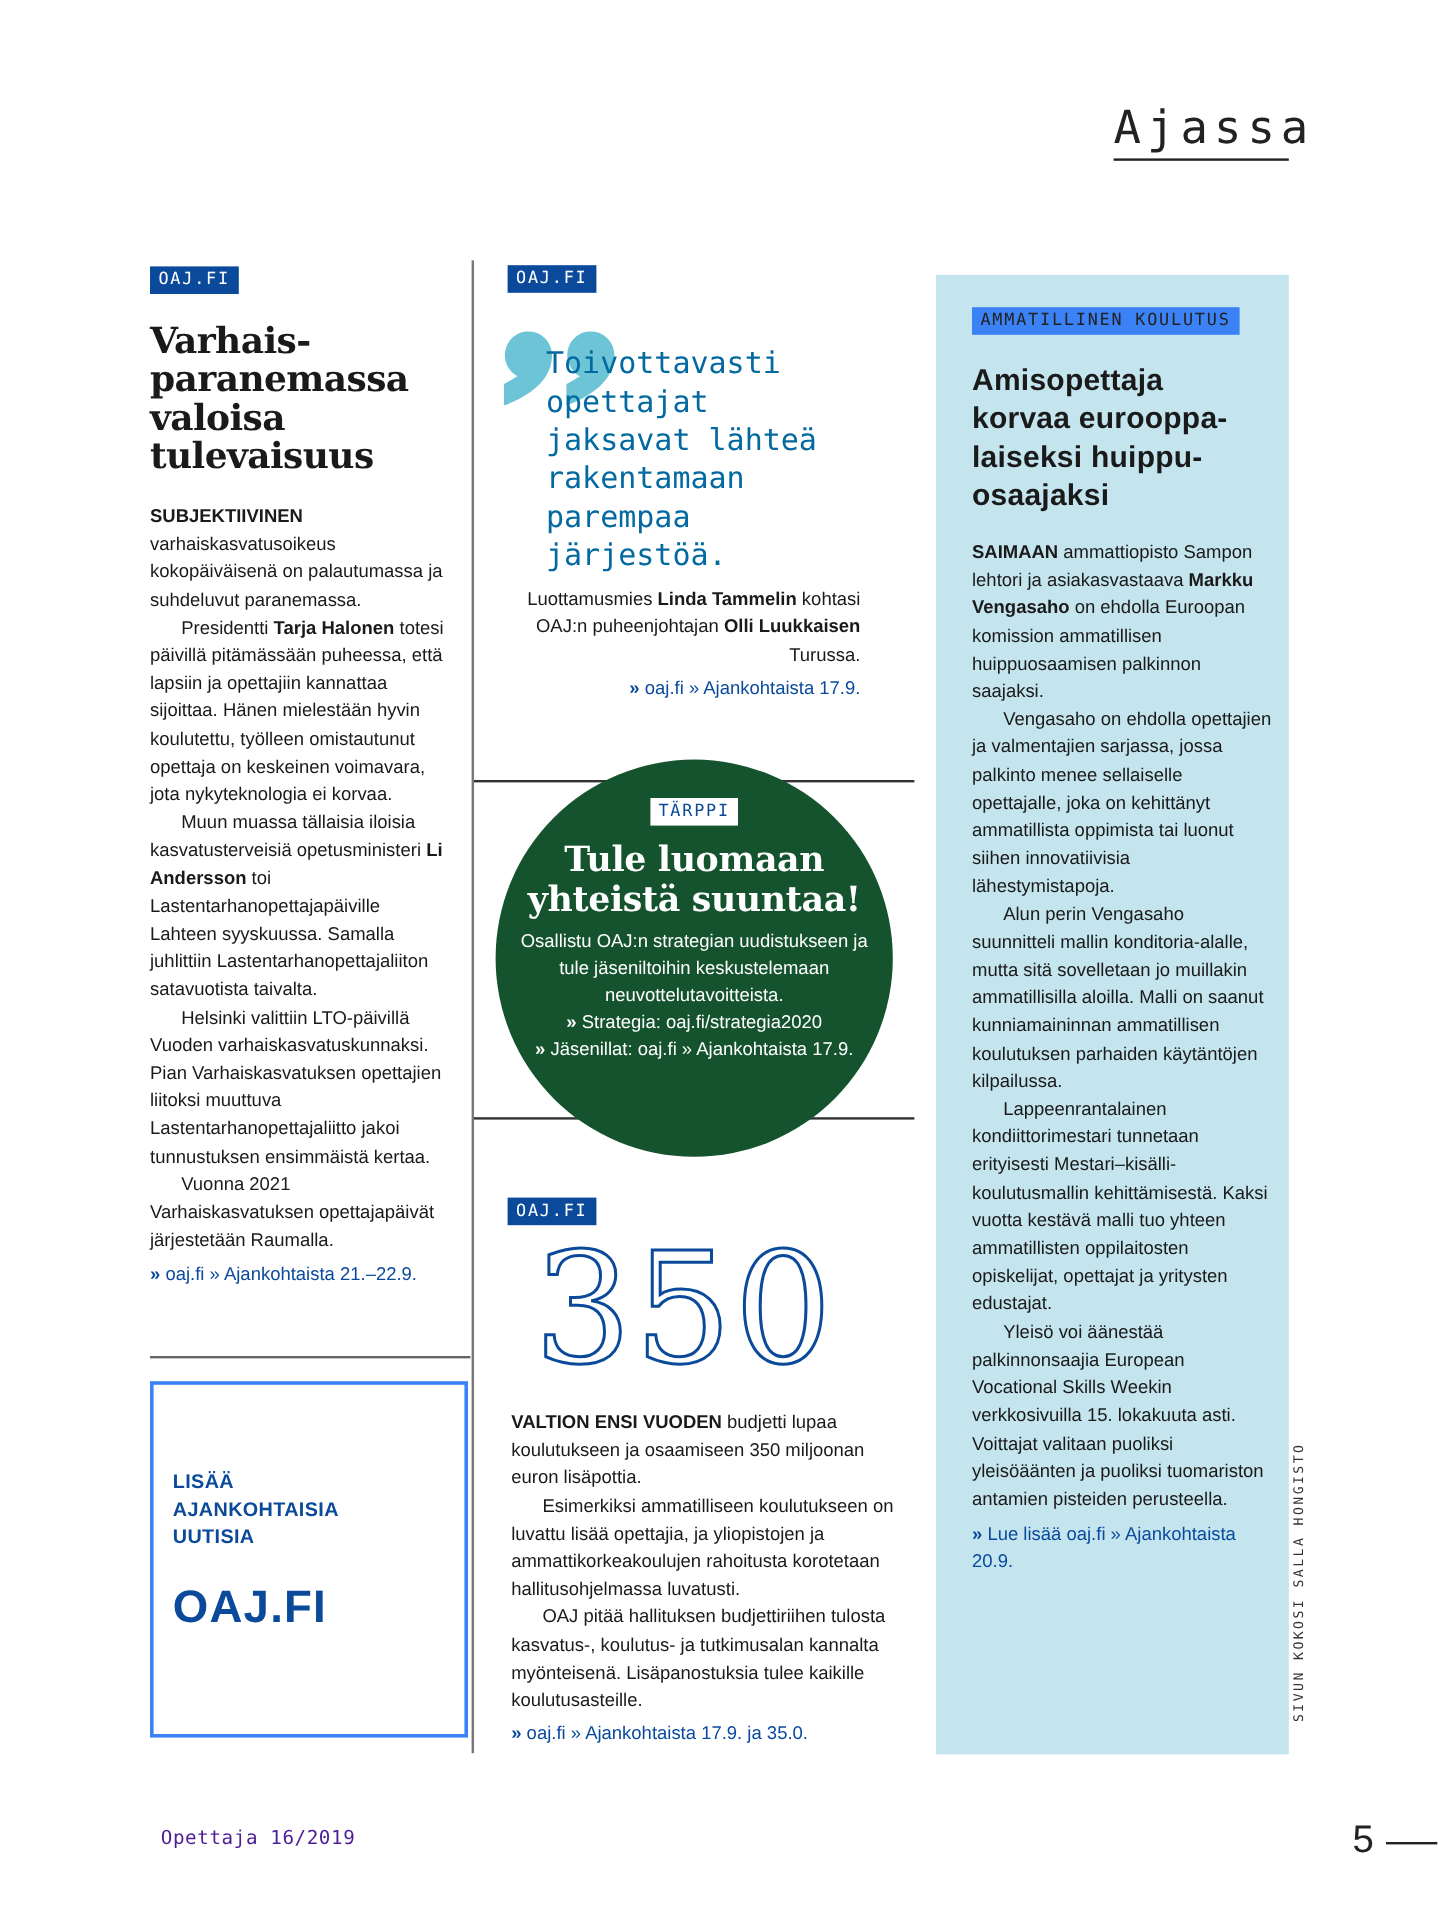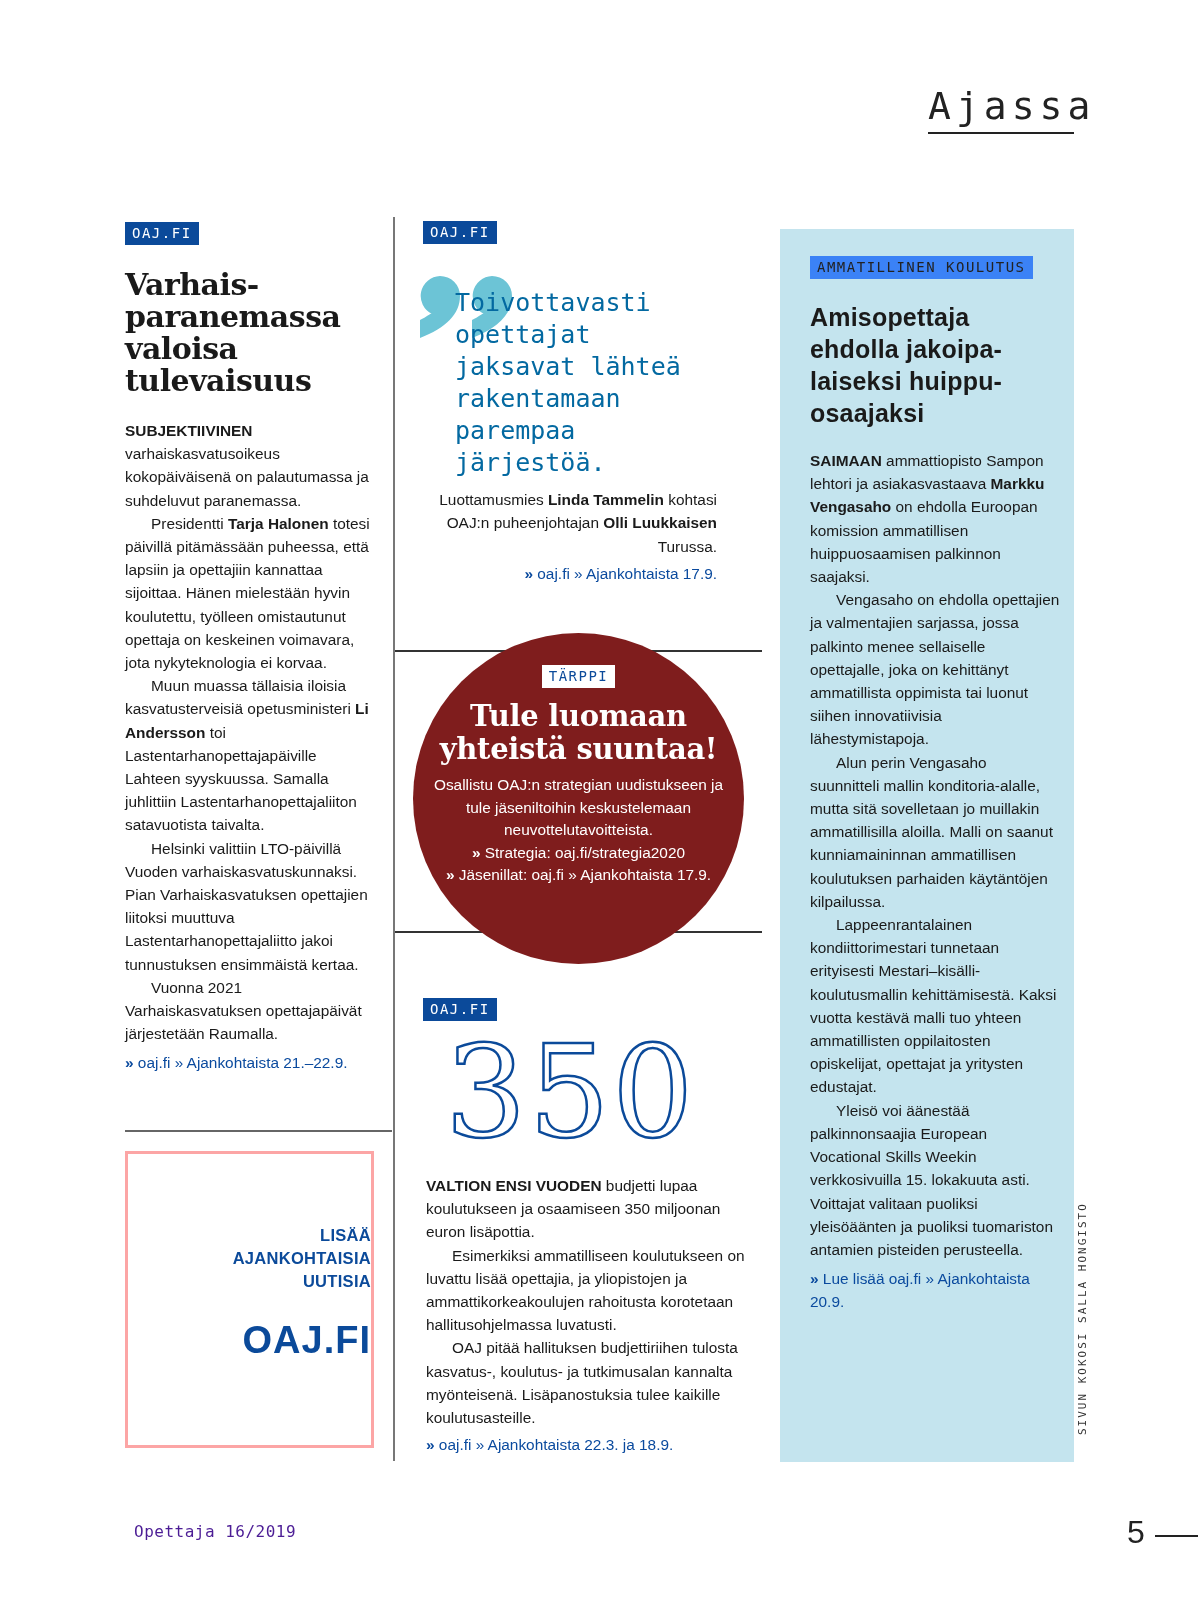--- a/index.html
+++ b/index.html
@@ -21,34 +21,34 @@
   .body-text p.ind { text-indent:26px; }
   .link { color:#0a4a9e; font-size:15.4px; line-height:23px; }
   .link b { font-weight:bold; }
 
   
   #col1 { left:125px; top:222px; width:245px; }
   #col1 h1 { margin:24px 0 22px 0; font-size:30px; line-height:32px; font-weight:bold; letter-spacing:-0.5px; }
   #col1-rule { left:125px; top:1130px; width:267px; height:2px; background:#666; }
   #vline { left:393px; top:217px; width:2px; height:1244px; background:#777; }
 
-  #promo-box { left:125px; top:1151px; width:243px; height:291px; border:3px solid #fca5a5; text-align:right; }
+  #promo-box { left:125px; top:1151px; width:243px; height:291px; border:3px solid #3b82f6; text-align:left;padding-left:16px; }
   #promo-text { margin-top:70px; font-weight:bold; color:#0b4a9a; font-size:16.5px; line-height:23px; letter-spacing:0.3px; }
   #promo-logo { margin-top:26px; font-weight:bold; color:#0b4a9a; font-size:38px; letter-spacing:1px; }
 
   
   #quote-tag { left:423px; top:221px; }
   #quote-marks { left:418px; top:276px; width:100px; height:62px; }
   #quote-text { left:455px; top:287px; font-size:25px; line-height:32px; color:#0369a1; }
   #quote-attrib { left:430px; top:488px; width:287px; text-align:right; font-size:15.4px; line-height:23.3px; }
 
   #rule-a { left:395px; top:650px; width:367px; height:1.5px; background:#333; }
   #rule-b { left:395px; top:931px; width:367px; height:1.5px; background:#333; }
 
-  #circle { left:413px; top:633px; width:331px; height:331px; border-radius:50%; background:#7f1d1d; color:#fff; text-align:center; }
+  #circle { left:413px; top:633px; width:331px; height:331px; border-radius:50%; background:#14532d; color:#fff; text-align:center; }
   #circle .tag { margin-top:32px; }
   #circle h2 { margin:12px 0 8px 0; font-size:29px; line-height:33px; font-weight:bold; letter-spacing:-0.3px; }
   #circle .ctext { font-size:15.4px; line-height:22.5px; padding:0 18px; }
 
   #stat-tag { left:423px; top:998px; }
   #stat-number { left:445px; top:1028px; font-size:128px; line-height:128px; color:#fff;
                  -webkit-text-stroke:2.5px #0b4a9a; letter-spacing:2px; font-weight:normal; }
   #stat-body { left:426px; top:1174px; width:320px; }
 
   
@@ -138,30 +138,30 @@
 
 <span id="stat-tag" class="abs tag mono">OAJ.FI</span>
 <div id="stat-number" class="abs serif">350</div>
 <div id="stat-body" class="abs">
   <div class="body-text">
     <p><b>VALTION ENSI VUODEN</b><span> budjetti lupaa koulutukseen ja osaamiseen 350 miljoonan euron lisäpottia.</span></p>
     <p class="ind">Esimerkiksi ammatilliseen koulutukseen on luvattu lisää opettajia, ja yliopistojen ja ammattikorkeakoulujen rahoitusta korotetaan hallitusohjelmassa luvatusti.</p>
     <p class="ind">OAJ pitää hallituksen budjettiriihen tulosta kasvatus-, koulutus- ja tutkimusalan kannalta myönteisenä. Lisäpanostuksia tulee kaikille koulutusasteille.</p>
   </div>
   <div class="link" style="margin-top:4px;">
-    <b>»</b> <span>oaj.fi » Ajankohtaista 22.3. ja 18.9.</span>
+    <b>»</b> <span>oaj.fi » Ajankohtaista 17.9. ja 35.0.</span>
   </div>
 </div>
 
 <div id="sidebar" class="abs">
   <div id="sidebar-inner">
     <span class="tag yellow mono">AMMATILLINEN KOULUTUS</span>
     <h2>
       <span>Amisopettaja</span><br>
-      <span>ehdolla jakoi­pa-</span><br>
+      <span>korvaa euroop­pa-</span><br>
       <span>laiseksi huippu-</span><br>
       <span>osaajaksi</span>
     </h2>
     <div class="body-text">
       <p><b>SAIMAAN</b><span> ammattiopisto Sampon lehtori ja asiakasvastaava </span><b>Markku Vengasaho</b><span> on ehdolla Euroopan komission ammatillisen huippuosaamisen palkinnon saajaksi.</span></p>
       <p class="ind">Vengasaho on ehdolla opettajien ja valmentajien sarjassa, jossa palkinto menee sellaiselle opettajalle, joka on kehittänyt ammatillista oppimista tai luonut siihen innovatiivisia lähestymistapoja.</p>
       <p class="ind">Alun perin Vengasaho suunnitteli mallin konditoria-alalle, mutta sitä sovelletaan jo muillakin ammatillisilla aloilla. Malli on saanut kunniamaininnan ammatillisen koulutuksen parhaiden käytäntöjen kilpailussa.</p>
       <p class="ind">Lappeenrantalainen kondiittorimestari tunnetaan erityisesti Mestari–kisälli-koulutusmallin kehittämisestä. Kaksi vuotta kestävä malli tuo yhteen ammatillisten oppilaitosten opiskelijat, opettajat ja yritysten edustajat.</p>
       <p class="ind">Yleisö voi äänestää palkinnonsaajia European Vocational Skills Weekin verkkosivuilla 15. lokakuuta asti. Voittajat valitaan puoliksi yleisöäänten ja puoliksi tuomariston antamien pisteiden perusteella.</p>
     </div>

